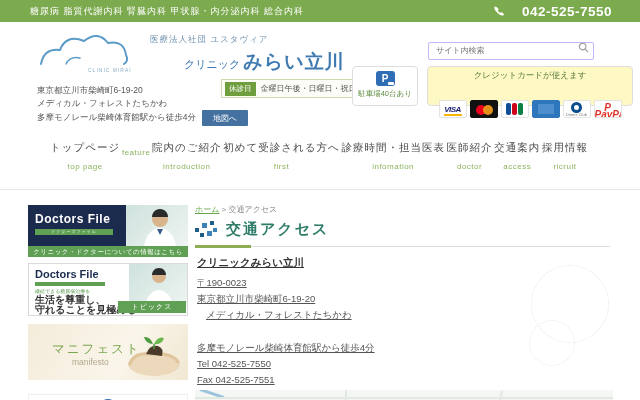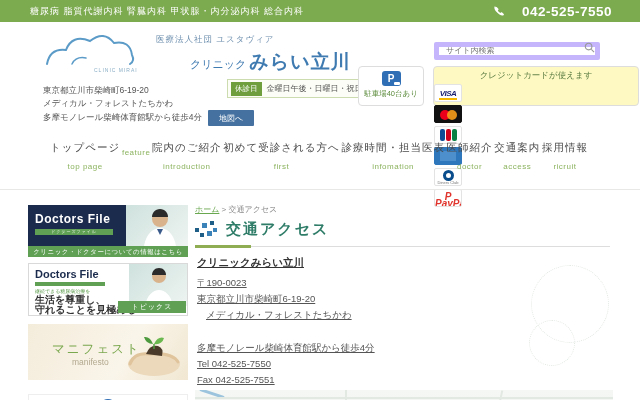--- a/index.html
+++ b/index.html
@@ -6,30 +6,30 @@
   body { font-family:"Liberation Sans","DejaVu Sans",sans-serif; }
   .page { position:relative; width:640px; height:400px; background:#fff; overflow:hidden; }
 
   
   .topbar { position:absolute; top:0; left:0; width:640px; height:22px; background:#7caa4f;
             display:flex; align-items:center; justify-content:space-between; padding:0 28px 0 30px; }
   .topbar .departments { color:#fff; font-size:9px; letter-spacing:1px; }
   .topbar .phone { display:flex; align-items:center; gap:17px; color:#fff; font-size:13.5px; font-weight:bold; letter-spacing:.5px; }
 
   
-  .header { position:absolute; top:22px; left:6px; width:616px; height:106px; background:#fff; }
+  .header { position:absolute; top:22px; left:0; width:616px; height:106px; background:#fff; }
   .logo { position:absolute; left:36px; top:6px; display:flex; align-items:flex-start; cursor:pointer; }
   .logo-text { margin-left:6px; margin-top:6px; }
   .logo-org { font-size:8.5px; color:#6d8fae; letter-spacing:1px; }
   .logo-clinic { margin-top:3px; color:#3f7ab0;margin-left:34px; }
   .logo-clinic .prefix { font-size:11px; margin-right:3px; }
   .logo-clinic .name { font-size:19px; font-weight:bold; letter-spacing:1px; }
 
   .search { position:absolute; left:428px; top:17px; width:166px; height:18px; }
-  .search input { width:100%; height:100%; border:5px solid #c4b5fd; border-radius:2px; font-size:8px;
+  .search input { width:100%; height:100%; border:1px solid #c4b5fd; border-radius:2px; font-size:8px;
                   padding:0 20px 0 7px; color:#555; background:#fff; outline:none; }
   .search .mag { position:absolute; right:5px; top:3px; }
 
   .closed-box { position:absolute; left:221px; top:57px; height:19px; display:flex; align-items:center; gap:5px;
                 border:1px solid #ccdcae; background:#fdfdf7; padding:0 7px 0 3px; }
   .closed-badge { background:#6f9e3f; color:#fff; font-size:7.5px; padding:2px 4px; }
   .closed-text { font-size:8px; color:#555; }
 
   .addr { position:absolute; left:37px; top:62px; font-size:8.5px; color:#555; line-height:13px; }
   .map-btn { display:inline-block; background:#44719f; color:#fff; font-size:8px; border:none;
@@ -38,21 +38,21 @@
   .parking { position:absolute; left:352px; top:44px; width:66px; height:40px; border:1px solid #ddd;
              border-radius:4px; background:#fff; text-align:center; padding-top:4px; cursor:pointer; }
   .p-icon { width:19px; height:15px; background:#2f6eb5; border-radius:3px; color:#fff; font-weight:bold;
             font-size:10px; line-height:15px; margin:0 auto; position:relative; }
   .p-icon .car { position:absolute; right:1px; bottom:1px; width:6px; height:3px; background:#fff; border-radius:1px; }
   .parking-label { font-size:7.5px; color:#5a8a3a; margin-top:3px; }
 
   .credit { position:absolute; left:427px; top:44px; width:206px; height:40px; border:1px solid #ddd;
             border-radius:4px; background:#fef9c3; text-align:center; padding-top:3px; }
   .credit-title { font-size:8.5px; color:#55783c; }
-  .cards { display:flex; gap:3px; justify-content:center; margin-top:2px;flex-direction:column; }
+  .cards { display:flex; gap:3px; justify-content:center; margin-top:18px; }
   .card { width:28px; height:18px; border:1px solid #e3e3e3; border-radius:2px; background:#fff;
           position:relative; overflow:hidden; display:flex; align-items:center; justify-content:center; }
   .card-visa span { color:#1a1f71; font-weight:bold; font-style:italic; font-size:8px; letter-spacing:-.5px; }
   .card-visa::after { content:""; position:absolute; bottom:1px; left:4px; right:4px; height:2px; background:#f7b600; }
   .card-mc { background:#111; border-color:#111; }
   .card-mc .c1,.card-mc .c2 { position:absolute; width:10px; height:10px; border-radius:50%; top:4px; }
   .card-mc .c1 { left:5px; background:#eb001b; }
   .card-mc .c2 { left:12px; background:#f79e1b; opacity:.9; }
   .card-jcb { gap:1px; }
   .card-jcb i { width:5px; height:12px; border-radius:2px; display:block; }

